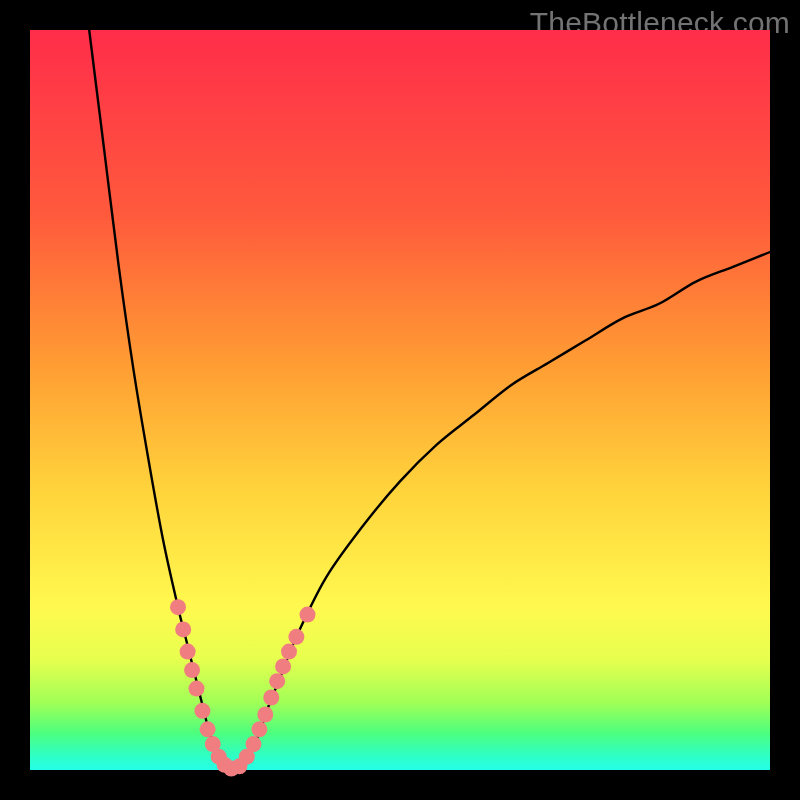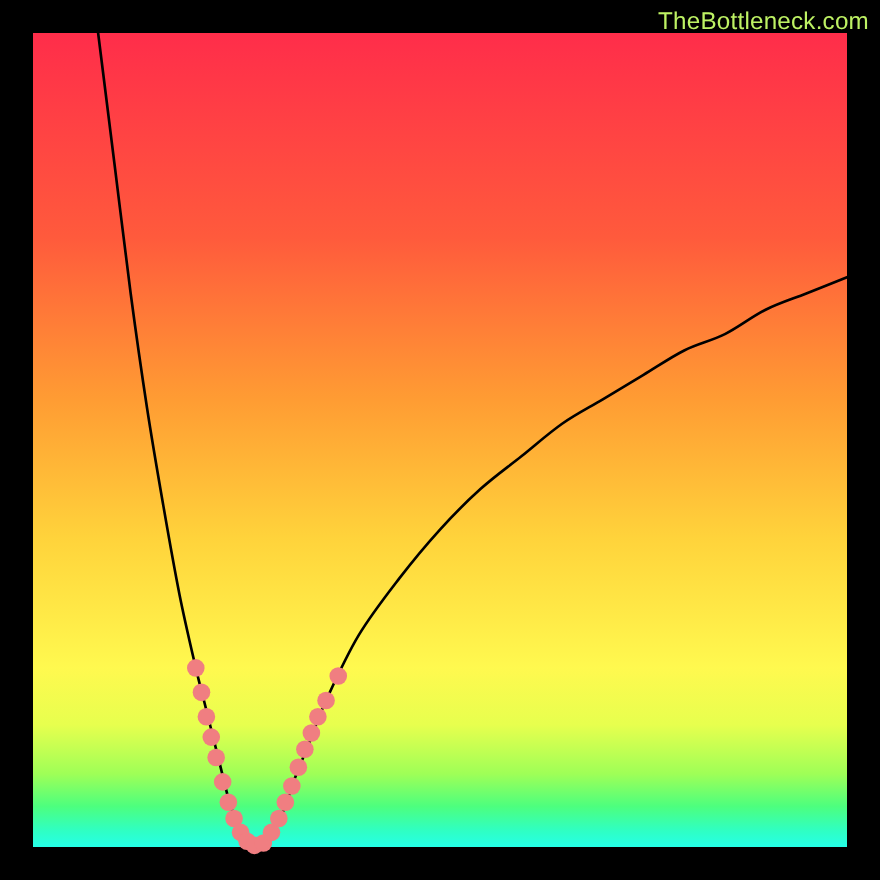--- a/index.html
+++ b/index.html
@@ -35,22 +35,22 @@
       #9fff57 91%,
       #4dff7e 95%,
       #2fffc3 98%,
       #25ffe8 100%    
     );
   }
   .watermark {
     position: absolute;
     top: 6px;
     right: 10px;
-    color: #bef264;
-    font-size: 22px;
+    color: #737373;
+    font-size: 30px;
     letter-spacing: 0.2px;
     user-select: none;
   }
   svg.curve {
     position: absolute;
     left: 0;
     top: 0;
     width: 740px;
     height: 740px;
     overflow: visible;

